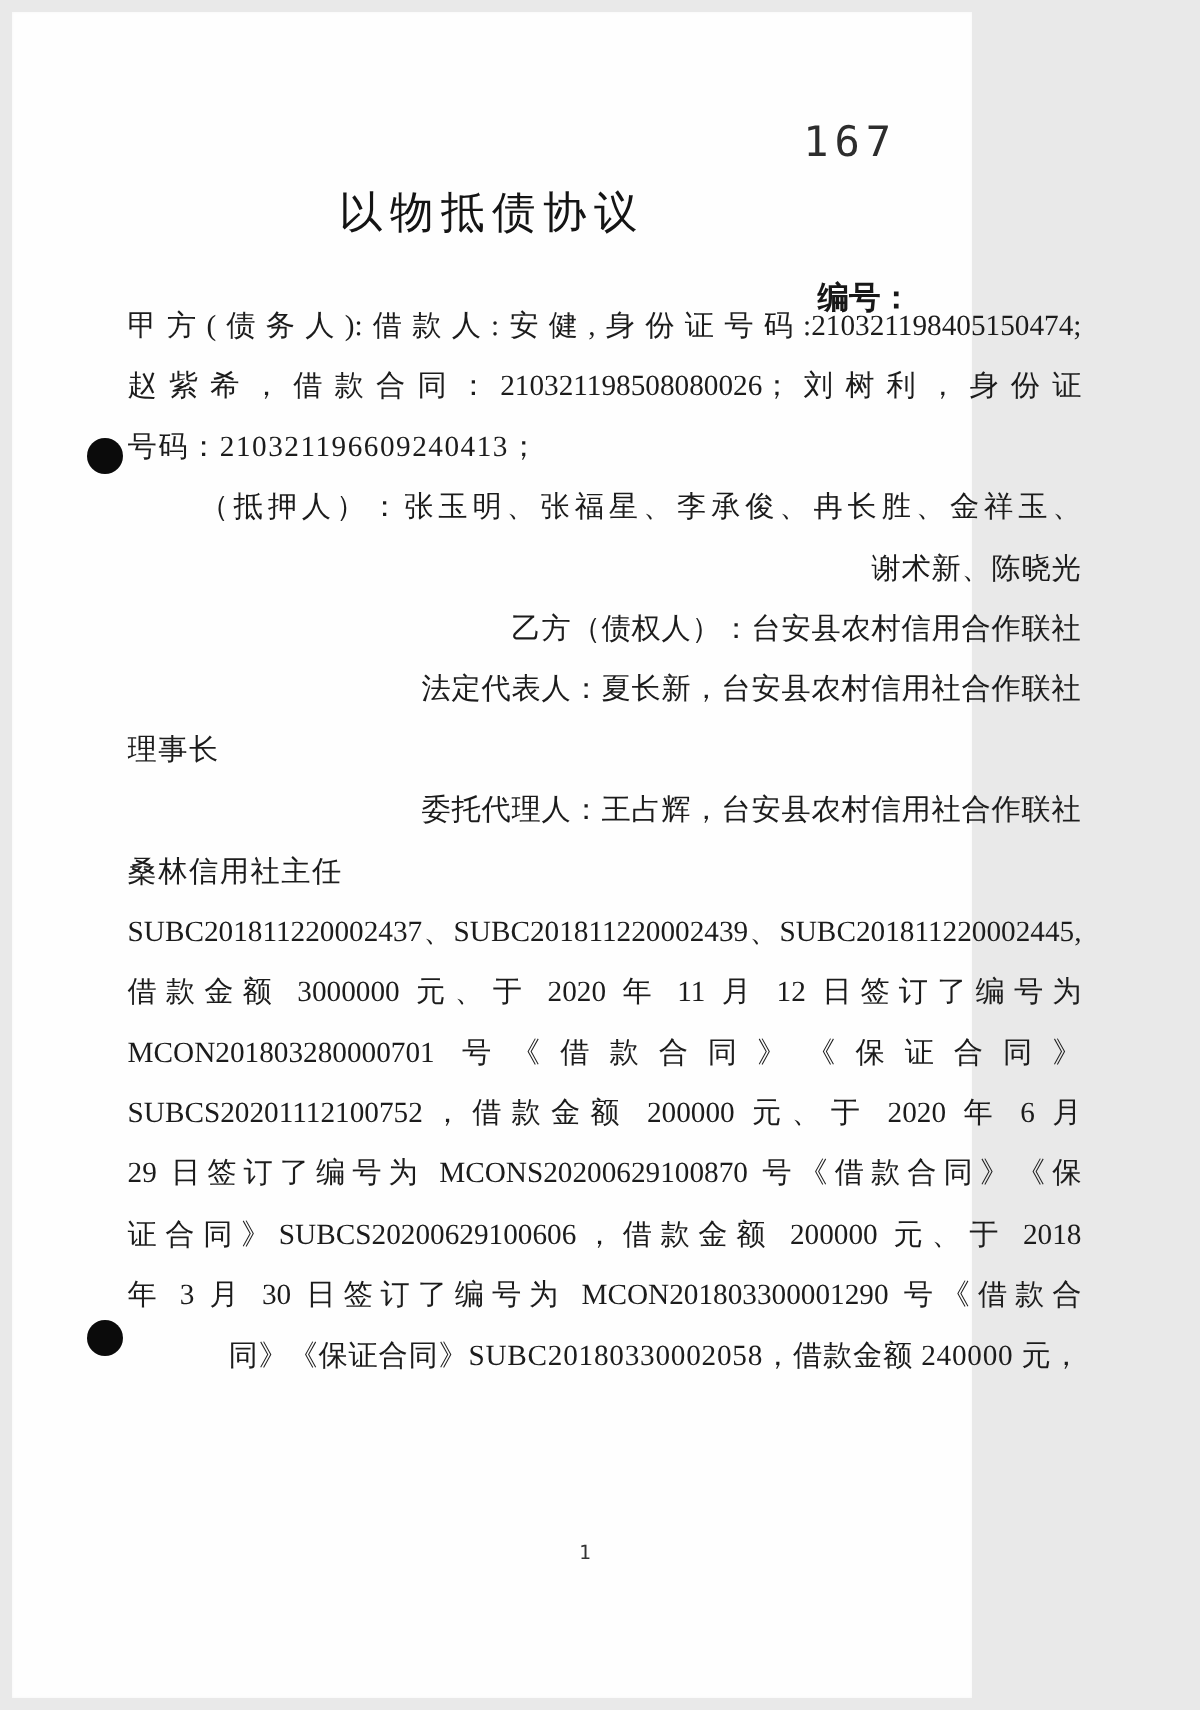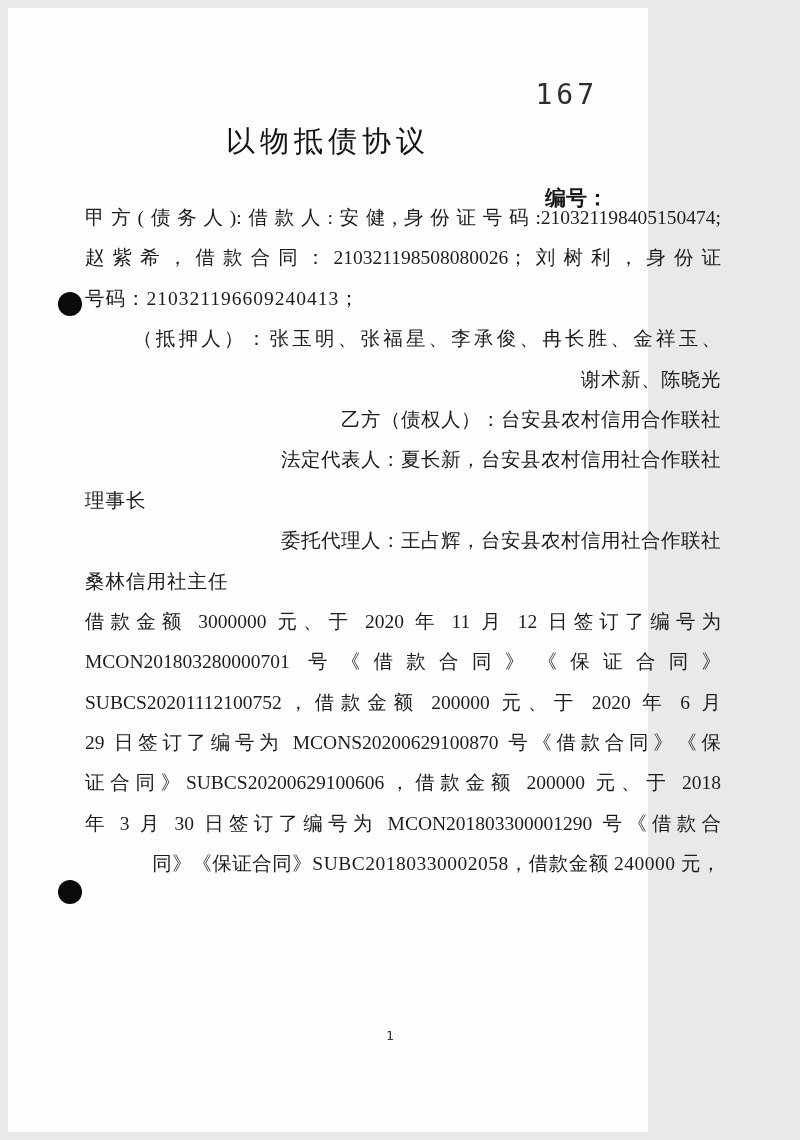--- a/index.html
+++ b/index.html
@@ -104,20 +104,21 @@
       <div class="line fill">甲方(债务人):借款人:安健,身份证号码:210321198405150474;</div>
       <div class="line fill">赵紫希，借款合同：210321198508080026；刘树利，身份证</div>
       <div class="line center">号码：210321196609240413；</div>
       <div class="line fill indent1">（抵押人）：张玉明、张福星、李承俊、冉长胜、金祥玉、</div>
       <div class="line left">谢术新、陈晓光</div>
       <div class="line left">乙方（债权人）：台安县农村信用合作联社</div>
       <div class="line left indent1">法定代表人：夏长新，台安县农村信用社合作联社</div>
       <div class="line center">理事长</div>
       <div class="line left indent1">委托代理人：王占辉，台安县农村信用社合作联社</div>
       <div class="line center">桑林信用社主任</div>
+      <div class="line fill">SUBC201811220002437、SUBC201811220002439、SUBC201811220002445,</div>
       <div class="line fill">借款金额 3000000 元、于 2020 年 11 月 12 日签订了编号为</div>
       <div class="line fill">MCON201803280000701 号《借款合同》《保证合同》</div>
       <div class="line fill">SUBCS20201112100752，借款金额 200000 元、于 2020 年 6 月</div>
       <div class="line fill">29 日签订了编号为 MCONS20200629100870 号《借款合同》《保</div>
       <div class="line fill">证合同》SUBCS20200629100606，借款金额 200000 元、于 2018</div>
       <div class="line fill">年 3 月 30 日签订了编号为 MCON201803300001290 号《借款合</div>
       <div class="line left">同》《保证合同》SUBC20180330002058，借款金额 240000 元，</div>
     </div>
 
     <div class="footer-page-number">1</div>

